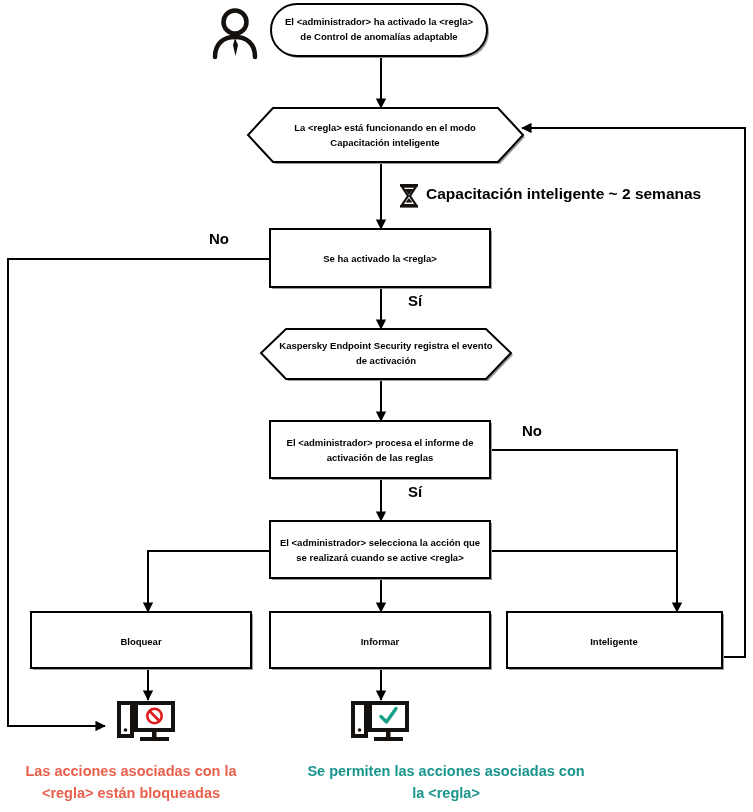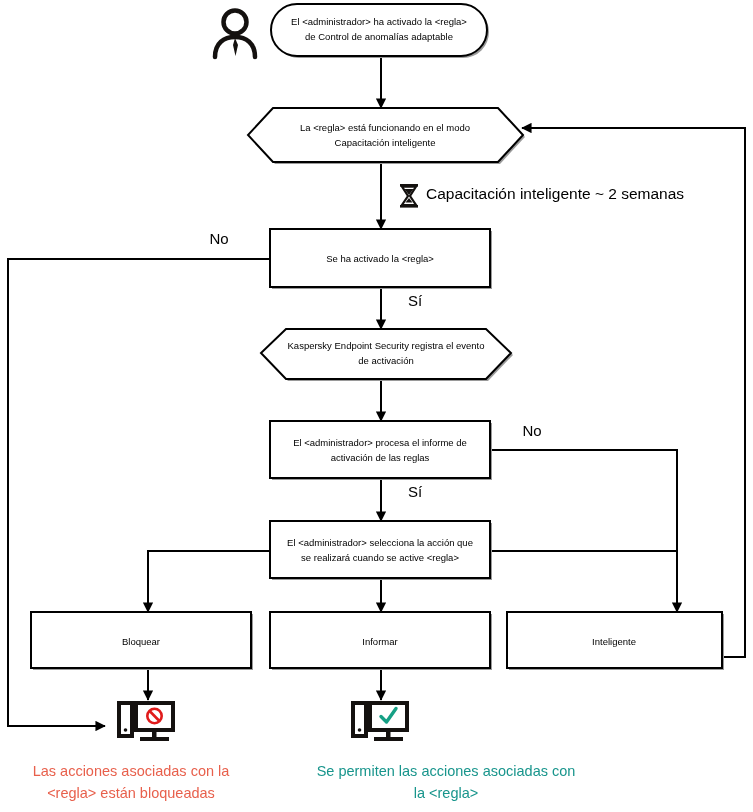--- a/index.html
+++ b/index.html
@@ -10,20 +10,21 @@
   body {
     width: 753px;
     height: 812px;
     font-family: "Liberation Sans", sans-serif;
     overflow: hidden;
   }
   #flow-root {
     position: relative;
     width: 752px;
     height: 812px;
+    font-weight: bold;
   }
   svg#flow-svg {
     position: absolute;
     top: 0;
     left: 0;
     width: 753px;
     height: 812px;
     display: block;
   }
   .shape-stroke {

